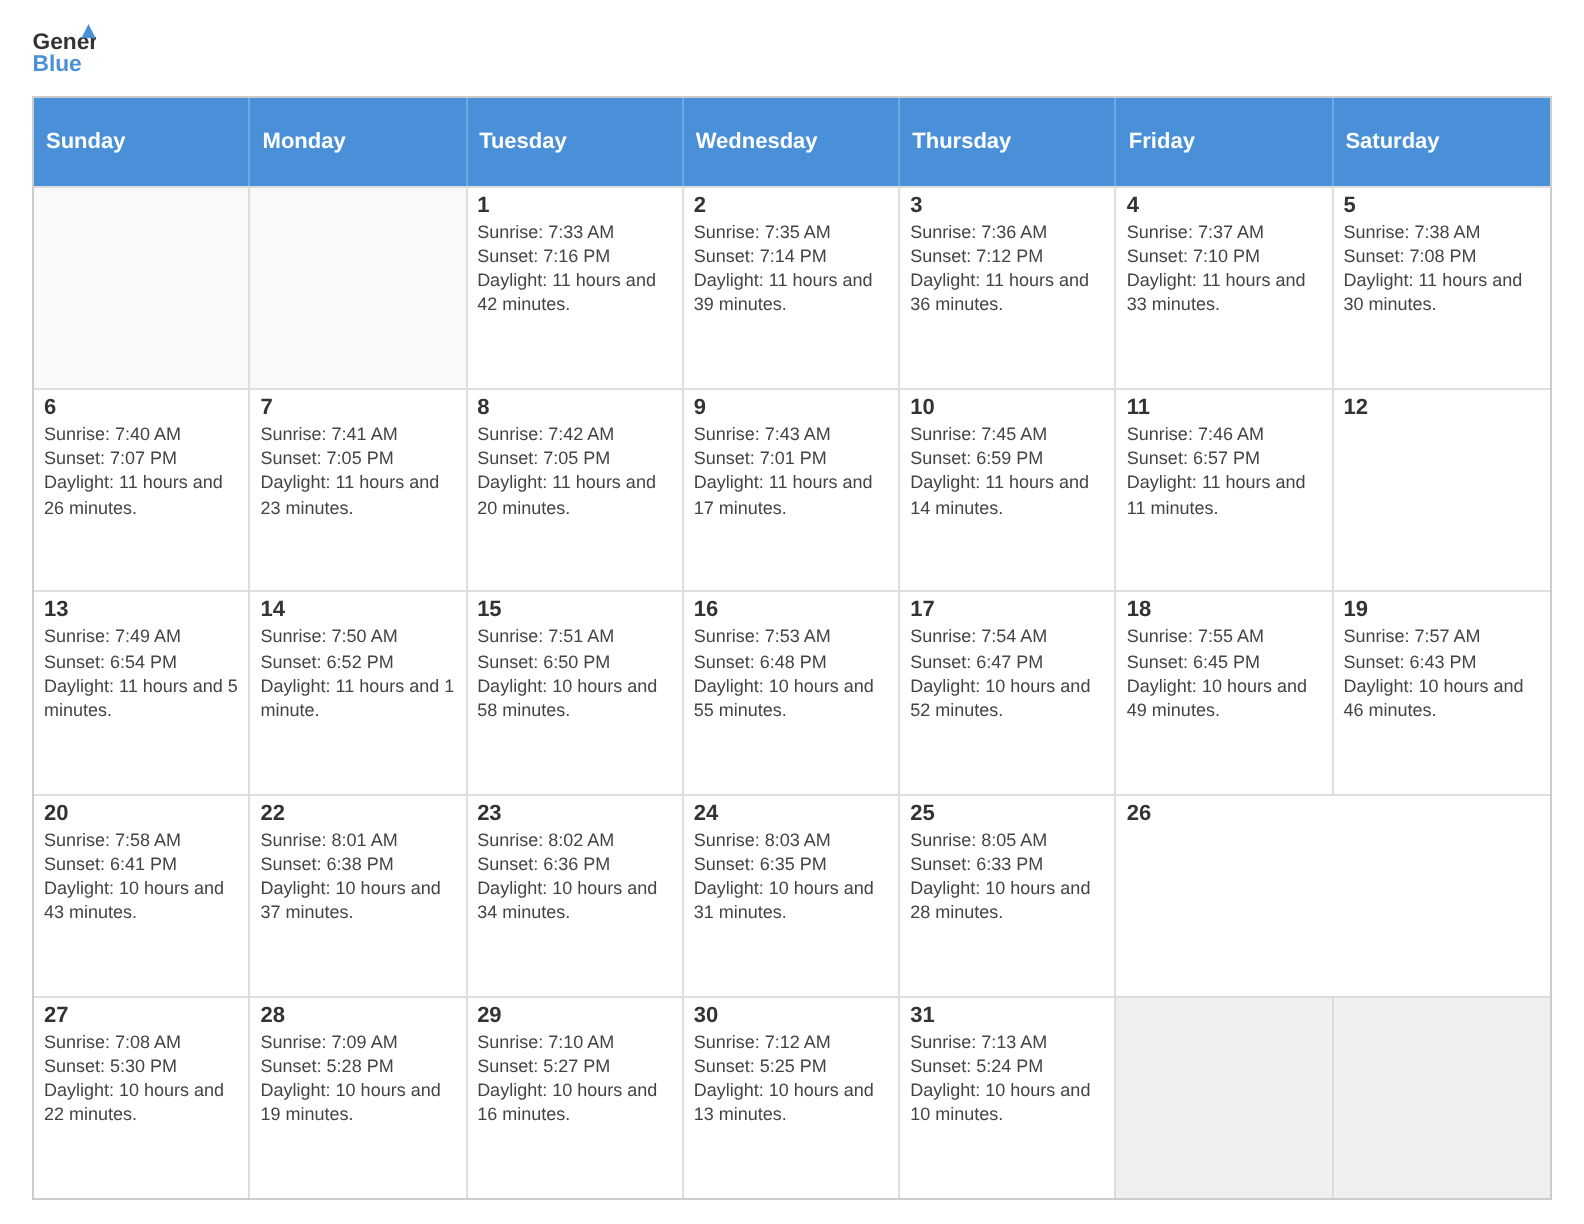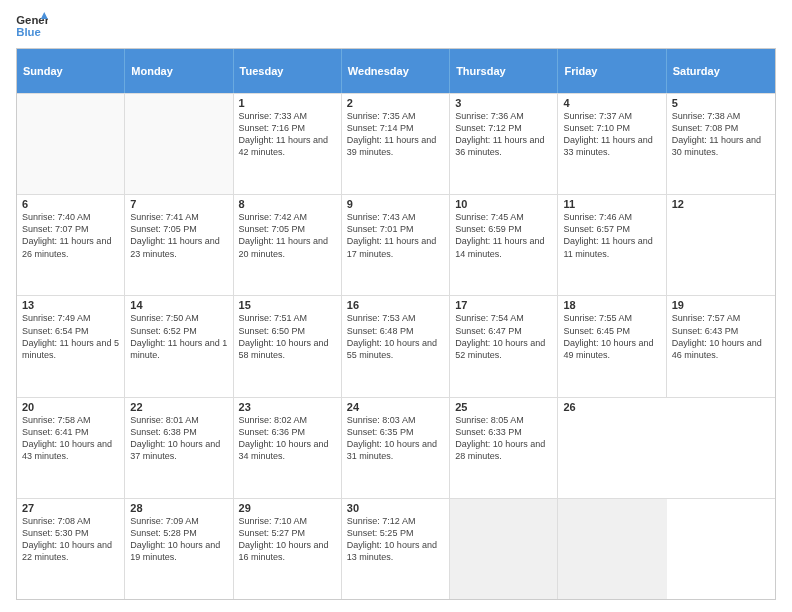--- a/index.html
+++ b/index.html
@@ -301,18 +301,24 @@
             <div class="cell-text" style="white-space: pre-line;">Sunrise: 7:10 AM
 Sunset: 5:27 PM
 Daylight: 10 hours and 16 minutes.</div>
           </div>
           <div class="cal-cell">
             <span class="day-num">30</span>
             <div class="cell-text" style="white-space: pre-line;">Sunrise: 7:12 AM
 Sunset: 5:25 PM
 Daylight: 10 hours and 13 minutes.</div>
           </div>
+          <div class="cal-cell">
+            <span class="day-num">31</span>
+            <div class="cell-text" style="white-space: pre-line;">Sunrise: 7:13 AM
+Sunset: 5:24 PM
+Daylight: 10 hours and 10 minutes.</div>
+          </div>
           <div class="cal-cell shaded"></div>
           <div class="cal-cell shaded"></div>
         </div>
       </div>
   </div>
 </div>
 
 </body></html>

